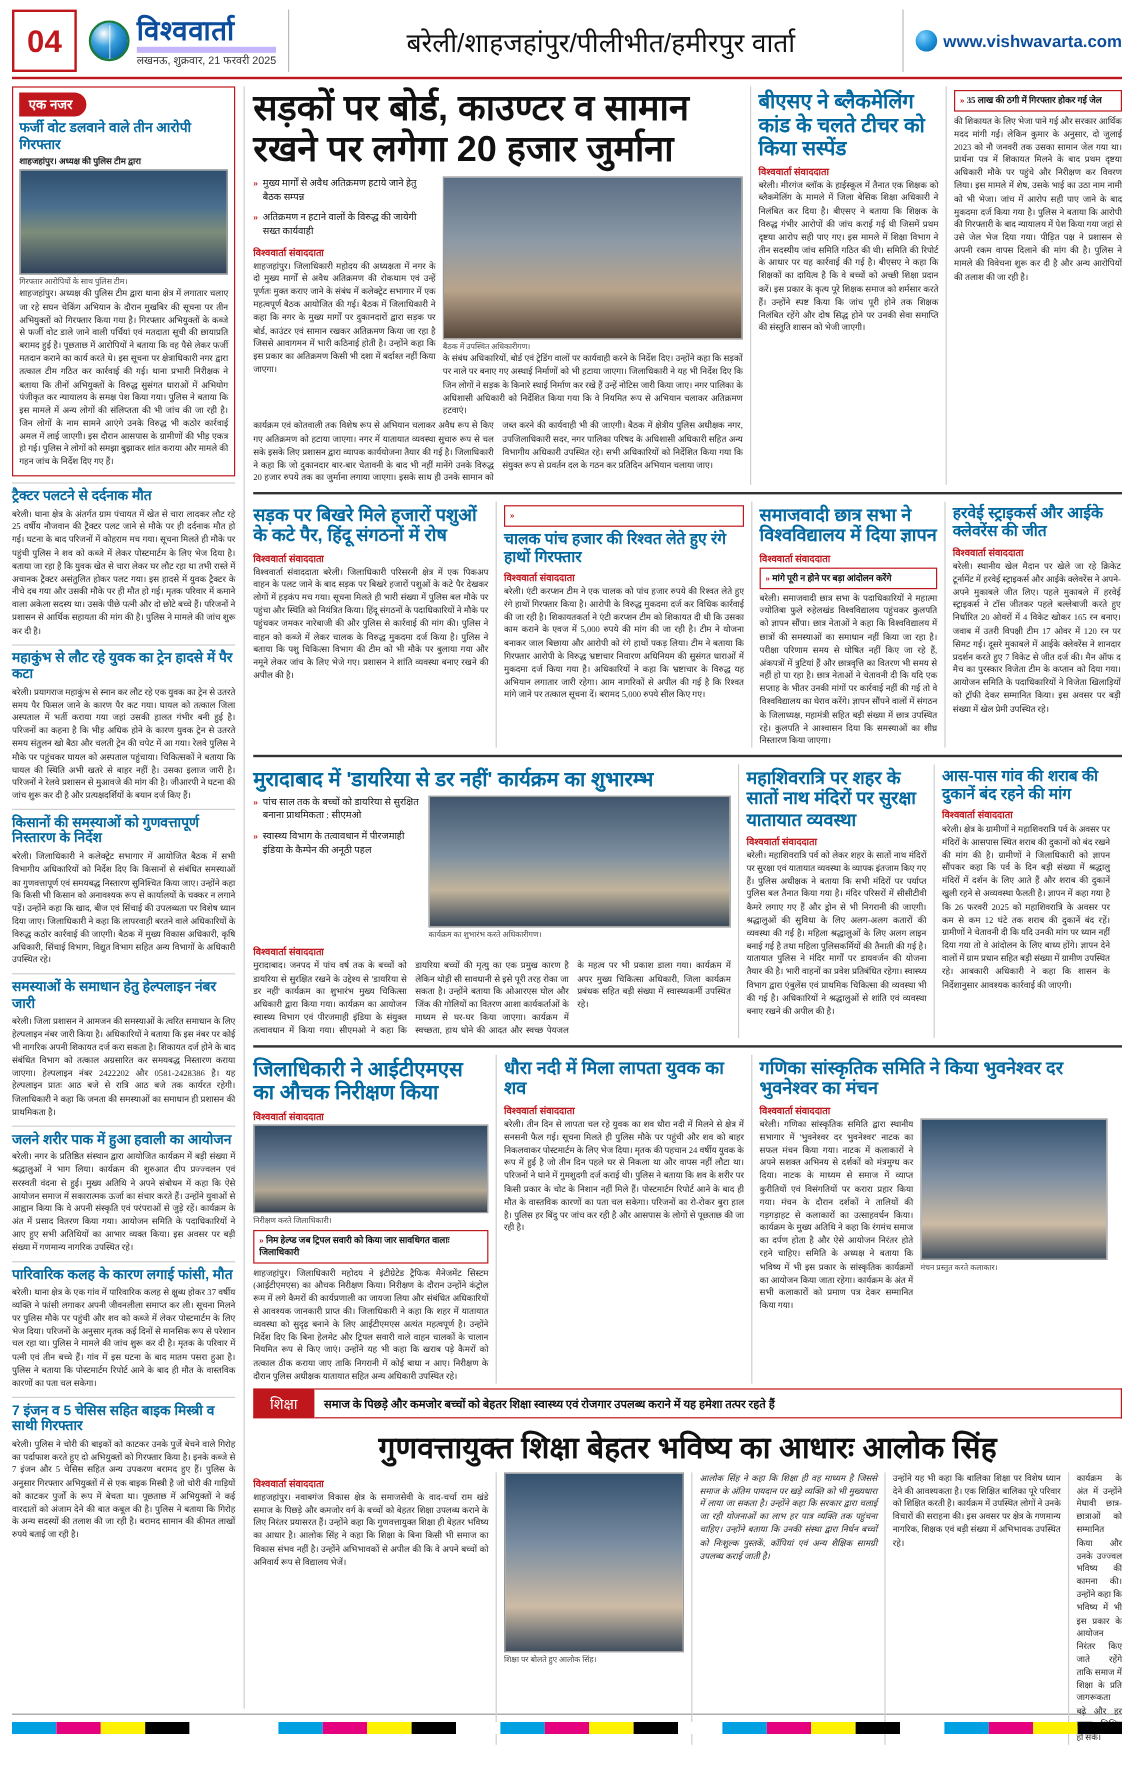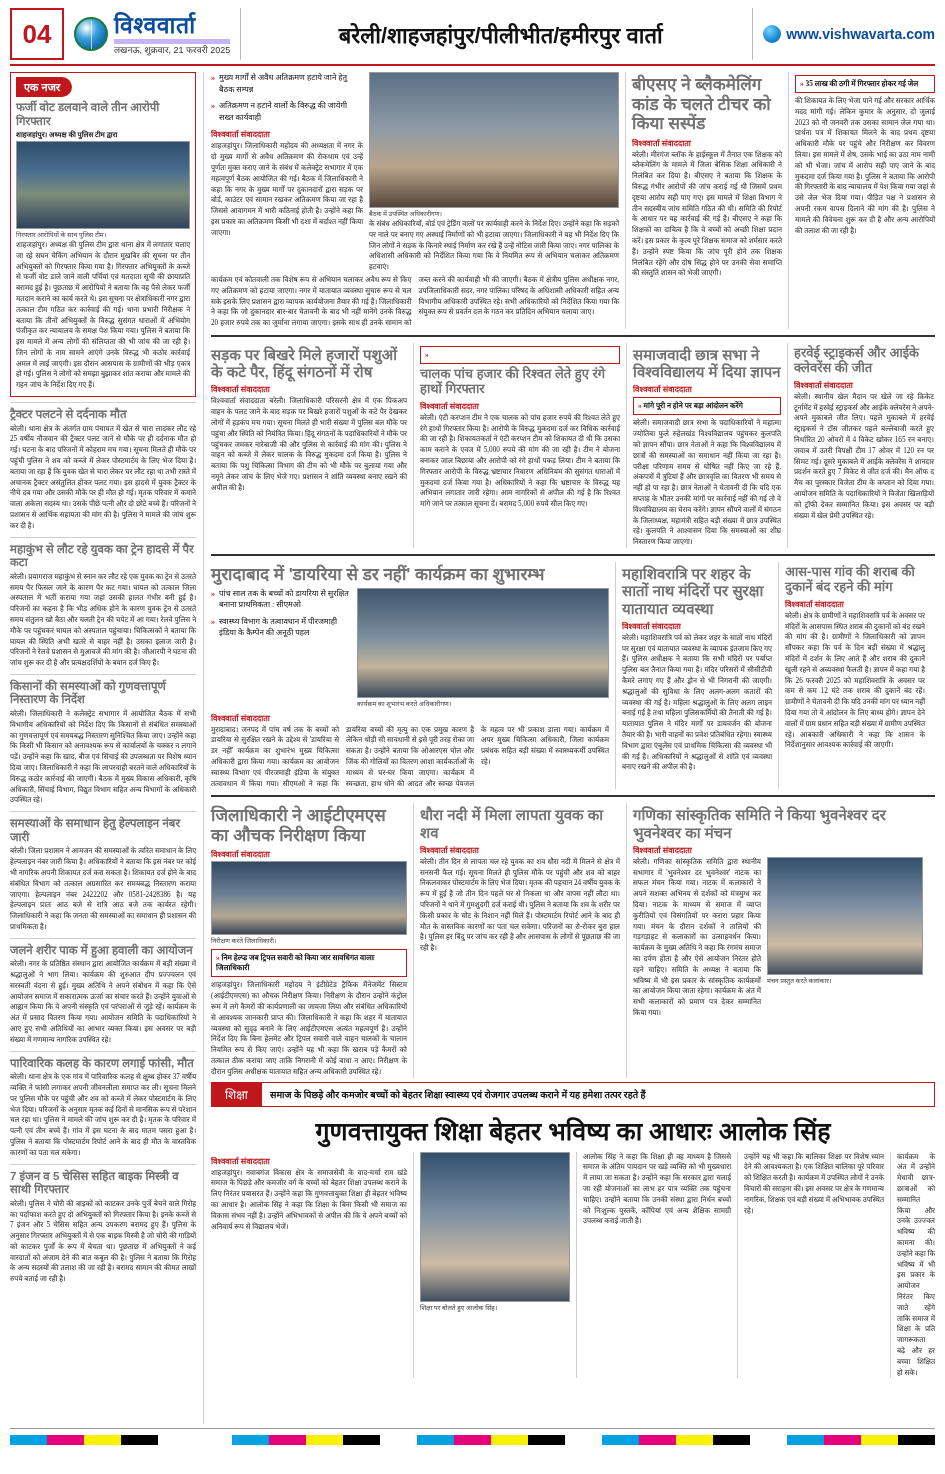--- a/index.html
+++ b/index.html
@@ -47,42 +47,42 @@
   .logo-text { line-height: 1; }
   .logo-title {
     font-size: 23px; font-weight: bold; color:#0b4d9c; letter-spacing:.5px;
   }
   .logo-sub {
     font-size: 9px; color:#333; margin-top:2px;
     border-top:5px solid #c4b5fd; padding-top:2px; text-align:center;
   }
   .edition {
     flex:1; display:flex; align-items:center; justify-content:center;
-    font-size: 22px; font-weight:bold; color:#111;
+    font-size: 22px; font-weight:normal; color:#111;
   }
   .website {
     display:flex; align-items:center; gap:5px; padding-left:10px;
     border-left:1px solid #bbb; font-size: 14px; color:#0b4d9c; font-weight:bold;
   }
   .web-dot {
     width:18px;height:18px;border-radius:50%;
     background: radial-gradient(circle at 35% 30%, #7fd0ff 0%, #1a8fd6 55%, #0a5c99 100%);
     flex:0 0 auto;
   }
 
   
   .content { display:flex; gap:7px; margin-top:6px; height: 1352px; }
   .col { }
   .c1 { width: 212px; }
   .c-main { flex:1; display:flex; flex-direction:column; }
 
   .rule-v { width:1px; background:#cfcfcf; }
 
   
-  .hl { font-weight:bold; color:#737373; line-height:1.18; }
+  .hl { font-weight:bold; color:#0369a1; line-height:1.18; }
   .byline { font-size:8px; font-weight:bold; color:#c0171c; margin:3px 0 2px; }
   .body { font-size:7.2px; line-height:1.5; text-align:justify; color:#222;
           font-family:"Liberation Serif", serif; }
   .sep { border-top:1px solid #cfcfcf; margin:5px 0; }
   .sep-thick { border-top:2px solid #333; margin:6px 0; }
 
   
   .eknazar-head {
     background:#c0171c; color:#fff; font-size:11px; font-weight:bold;
     display:inline-block; padding:2px 12px 3px 8px; border-radius:0 10px 10px 0;
@@ -217,20 +217,21 @@
       <div class="body">बरेली। पुलिस ने चोरी की बाइकों को काटकर उनके पुर्जे बेचने वाले गिरोह का पर्दाफाश करते हुए दो अभियुक्तों को गिरफ्तार किया है। इनके कब्जे से 7 इंजन और 5 चेसिस सहित अन्य उपकरण बरामद हुए हैं। पुलिस के अनुसार गिरफ्तार अभियुक्तों में से एक बाइक मिस्त्री है जो चोरी की गाड़ियों को काटकर पुर्जों के रूप में बेचता था। पूछताछ में अभियुक्तों ने कई वारदातों को अंजाम देने की बात कबूल की है। पुलिस ने बताया कि गिरोह के अन्य सदस्यों की तलाश की जा रही है। बरामद सामान की कीमत लाखों रुपये बताई जा रही है।</div>
     </div>
 
     <div class="rule-v"></div>
 
     <div class="c-main">
 
       <div class="three">
 
         <div style="width: 408px;">
+          <h1 class="lead-head">सड़कों पर बोर्ड, काउण्टर व सामान रखने पर लगेगा 20 हजार जुर्माना</h1>
           <div class="two">
             <div style="width:152px;">
               <div class="bullets">
                 <div>
                     <span class="q">»</span>
                     <span>मुख्य मार्गों से अवैध अतिक्रमण हटाये जाने हेतु बैठक सम्पन्न</span>
                   </div>
                 <div>
                     <span class="q">»</span>
                     <span>अतिक्रमण न हटाने वालों के विरुद्ध की जायेगी सख्त कार्यवाही</span>
@@ -403,21 +404,21 @@
         <div style="width:196px;">
           <div class="byline">विश्ववार्ता संवाददाता</div>
           <div class="body">शाहजहांपुर। नवाबगंज विकास क्षेत्र के समाजसेवी के वाद-चर्चा राम खंडे समाज के पिछड़े और कमजोर वर्ग के बच्चों को बेहतर शिक्षा उपलब्ध कराने के लिए निरंतर प्रयासरत हैं। उन्होंने कहा कि गुणवत्तायुक्त शिक्षा ही बेहतर भविष्य का आधार है। आलोक सिंह ने कहा कि शिक्षा के बिना किसी भी समाज का विकास संभव नहीं है। उन्होंने अभिभावकों से अपील की कि वे अपने बच्चों को अनिवार्य रूप से विद्यालय भेजें।</div>
         </div>
         <div class="rule-v"></div>
         <div style="width:150px;">
           <div class="photo portrait" style="height:150px;"></div>
           <div class="cap">शिक्षा पर बोलते हुए आलोक सिंह।</div>
         </div>
         <div class="rule-v"></div>
-        <div style="width:148px;">
+        <div style="width:148px;font-style:italic;">
           <div class="body">आलोक सिंह ने कहा कि शिक्षा ही वह माध्यम है जिससे समाज के अंतिम पायदान पर खड़े व्यक्ति को भी मुख्यधारा में लाया जा सकता है। उन्होंने कहा कि सरकार द्वारा चलाई जा रही योजनाओं का लाभ हर पात्र व्यक्ति तक पहुंचना चाहिए। उन्होंने बताया कि उनकी संस्था द्वारा निर्धन बच्चों को निःशुल्क पुस्तकें, कॉपियां एवं अन्य शैक्षिक सामग्री उपलब्ध कराई जाती है।</div>
         </div>
         <div class="rule-v"></div>
         <div style="width:140px;">
           <div class="body">उन्होंने यह भी कहा कि बालिका शिक्षा पर विशेष ध्यान देने की आवश्यकता है। एक शिक्षित बालिका पूरे परिवार को शिक्षित करती है। कार्यक्रम में उपस्थित लोगों ने उनके विचारों की सराहना की। इस अवसर पर क्षेत्र के गणमान्य नागरिक, शिक्षक एवं बड़ी संख्या में अभिभावक उपस्थित रहे।</div>
         </div>
         <div class="rule-v"></div>
         <div style="flex:1;">
           <div class="body">कार्यक्रम के अंत में उन्होंने मेधावी छात्र-छात्राओं को सम्मानित किया और उनके उज्ज्वल भविष्य की कामना की। उन्होंने कहा कि भविष्य में भी इस प्रकार के आयोजन निरंतर किए जाते रहेंगे ताकि समाज में शिक्षा के प्रति जागरूकता बढ़े और हर बच्चा शिक्षित हो सके।</div>
         </div>

